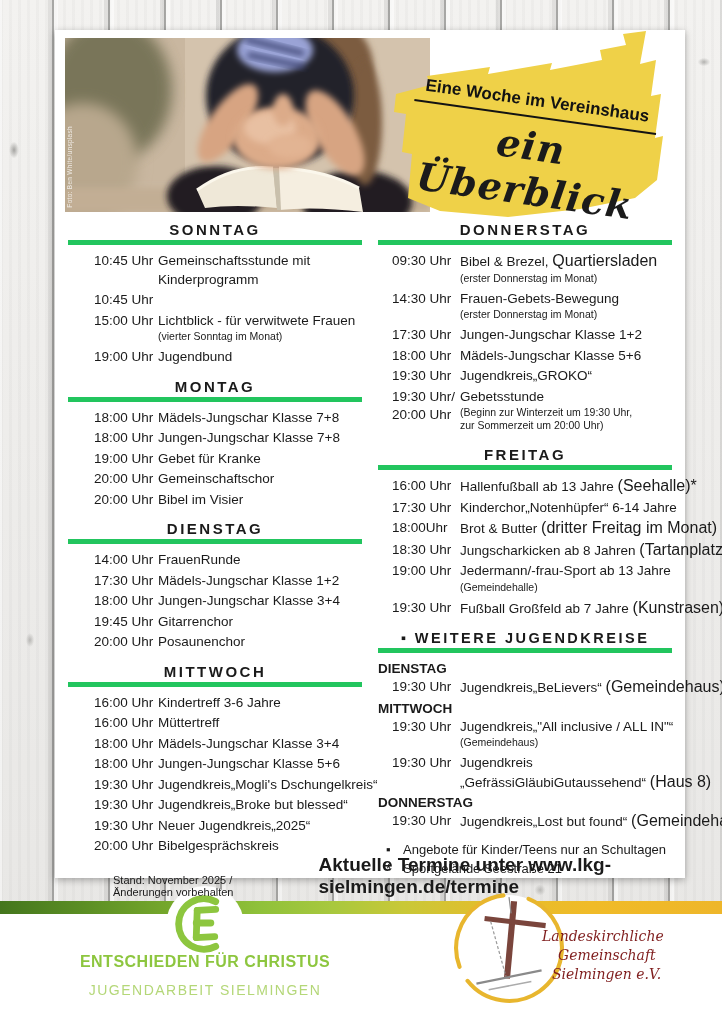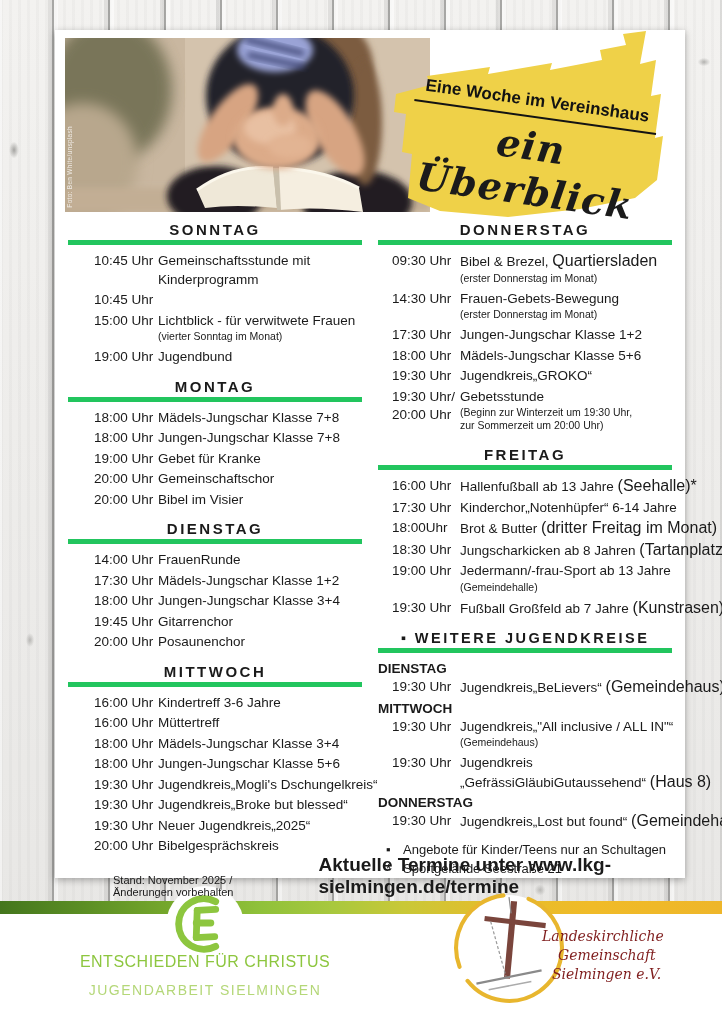--- a/index.html
+++ b/index.html
@@ -20,21 +20,21 @@
       linear-gradient(180deg,#f3f2f0,#e7e6e4);
   }
   
   .footer-band{position:absolute;left:0;top:901px;width:722px;height:123px;background:#fff;}
   .grad-bar{position:absolute;left:0;top:0;width:722px;height:13px;
     background:linear-gradient(90deg,#44761d 0%,#5c8f24 12%,#79ab2d 25%,#8fc13a 36%,
       #a8c83e 46%,#c9c837 56%,#e4bd2c 68%,#f0bb28 82%,#eeb62a 100%);}
   .ec-notch{position:absolute;left:166px;top:-15px;width:78px;height:78px;border-radius:50%;background:#fff;}
   .ec-logo{position:absolute;left:169px;top:-9px;width:72px;height:64px;}
   .ec-text{position:absolute;left:40px;top:52px;width:330px;text-align:center;}
-  .ec-l1{font-weight:normal;font-size:16px;letter-spacing:.5px;color:var(--ec-green,#8dc63f);}
+  .ec-l1{font-weight:bold;font-size:16px;letter-spacing:.5px;color:var(--ec-green,#8dc63f);}
   .ec-l2{font-size:14px;letter-spacing:1.5px;color:var(--ec-light,#b4d778);margin-top:11px;}
   .lkg-logo{position:absolute;left:450px;top:-12px;width:118px;height:118px;}
   .lkg-text{position:absolute;left:542px;top:26px;width:160px;
     font-family:"DejaVu Serif",serif;font-style:italic;font-size:14px;color:#7f1d1d;line-height:19px;}
   .lkg-text .l2{margin-left:16px;}
   .lkg-text .l3{margin-left:10px;}
   
   .sheet{position:absolute;left:55px;top:30px;width:630px;height:848px;background:#fff;
     box-shadow:0 2px 7px rgba(0,0,0,.3);}
   .photo{position:absolute;left:10px;top:8px;width:365px;height:174px;overflow:hidden;background:#c9b7a0;}

